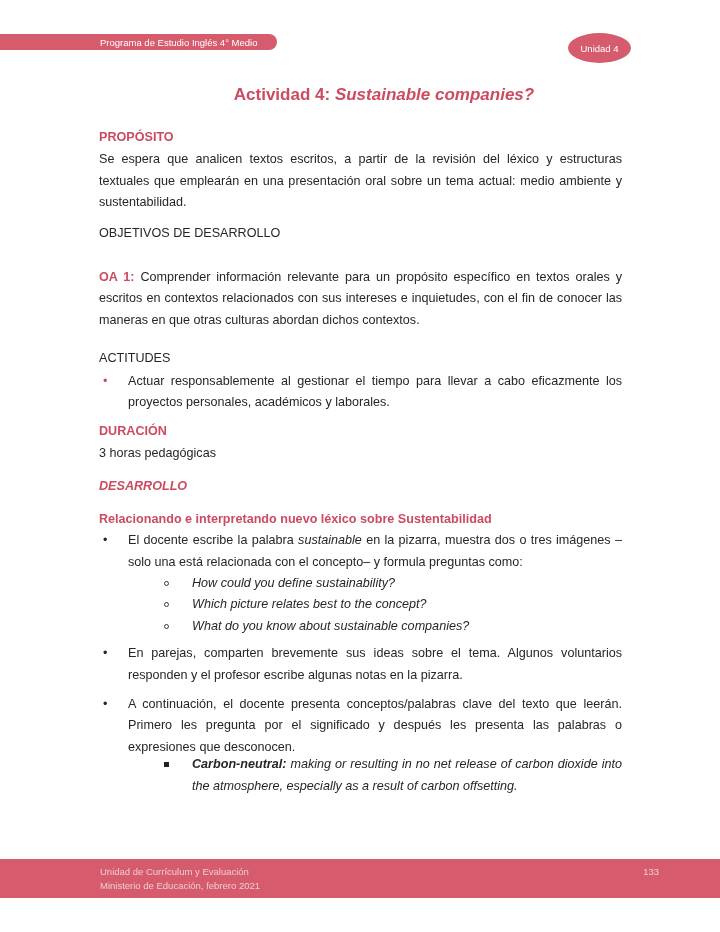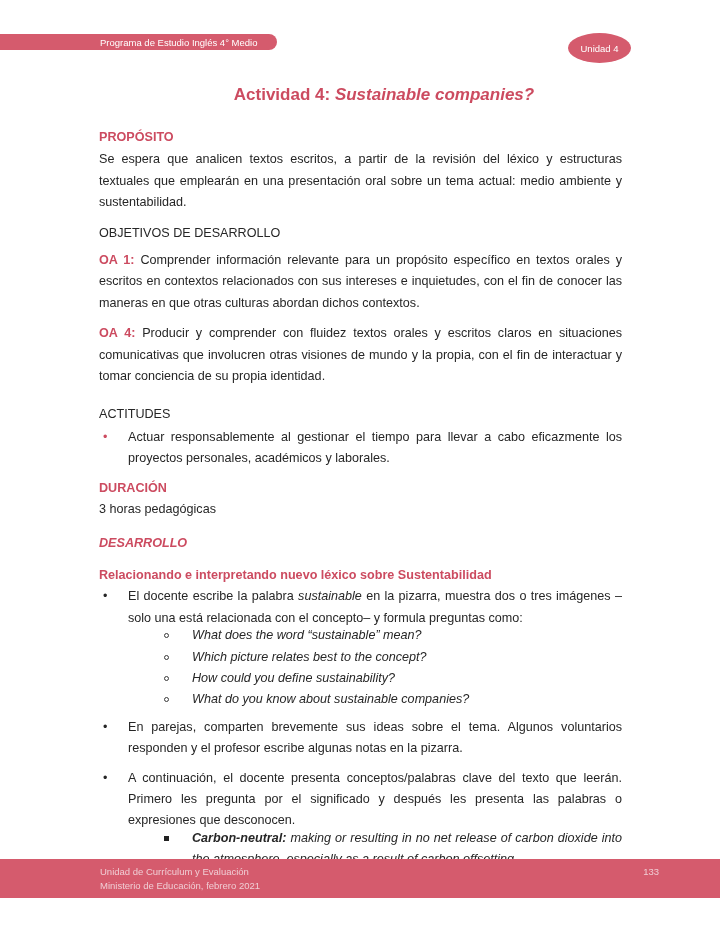--- a/index.html
+++ b/index.html
@@ -44,21 +44,21 @@
     position: absolute; left: 99px; top: 127px; width: 523px;
     font-size: 12.6px; line-height: 21.4px;
   }
   .heading-accent { font-weight: bold; color: var(--accent-text, #cc4b60); }
   .heading-plain  { font-weight: normal; color: var(--body-text, #262626); }
   .para { text-align: justify; }
   .oa-label { color: var(--accent-text, #cc4b60); font-weight: bold; }
 
   .mt-body  { margin-top: 1px; }
   .mt-obj   { margin-top: 9px; }
-  .mt-oa1   { margin-top: 6px; }
+  .mt-oa1   { margin-top: 23px; }
   .mt-oa4   { margin-top: 9px; }
   .mt-act   { margin-top: 17px; }
   .mt-actit { margin-top: 1px; }
   .mt-dur   { margin-top: 8px; }
   .mt-des   { margin-top: 12px; font-style: italic; }
   .mt-sub   { margin-top: 11px; }
   .mt-q     { margin-top: -4px; }
   .mt-b2    { margin-top: 6px; }
   .mt-b3    { margin-top: 8px; }
   .mt-def   { margin-top: -4px; }
@@ -113,53 +113,46 @@
 
   <div class="heading-accent">PROPÓSITO</div>
   <div class="para mt-body">Se espera que analicen textos escritos, a partir de la revisión del léxico y estructuras textuales que emplearán en una presentación oral sobre un tema actual: medio ambiente y sustentabilidad.</div>
 
   <div class="heading-plain mt-obj">OBJETIVOS DE DESARROLLO</div>
 
   <div class="para mt-oa1">
     <span class="oa-label">OA 1:</span><span> Comprender información relevante para un propósito específico en textos orales y escritos en contextos relacionados con sus intereses e inquietudes, con el fin de conocer las maneras en que otras culturas abordan dichos contextos.</span>
   </div>
 
-  <div class="para mt-oa4">
-    <span class="oa-label">OA 4:</span><span> Producir y comprender con fluidez textos orales y escritos claros en situaciones comunicativas que involucren otras visiones de mundo y la propia, con el fin de interactuar y tomar conciencia de su propia identidad.</span>
-  </div>
 
   <div class="heading-plain mt-act">ACTITUDES</div>
   <div class="bullet-row mt-actit">
     <span class="bullet-marker accent">•</span>
     <span class="bullet-text">Actuar responsablemente al gestionar el tiempo para llevar a cabo eficazmente los proyectos personales, académicos y laborales.</span>
   </div>
 
   <div class="heading-accent mt-dur">DURACIÓN</div>
   <div>3 horas pedagógicas</div>
 
   <div class="heading-accent mt-des">DESARROLLO</div>
 
   <div class="heading-accent mt-sub">Relacionando e interpretando nuevo léxico sobre Sustentabilidad</div>
 
   <div class="bullet-row">
     <span class="bullet-marker">•</span>
     <span class="bullet-text"><span>El docente escribe la palabra </span><i>sustainable</i><span> en la pizarra, muestra dos o tres imágenes –solo una está relacionada con el concepto– y formula preguntas como:</span></span>
   </div>
 
-  <div class="sub-row mt-q">
+  <div class="sub-row">
     <span class="sub-marker"><span class="circle-glyph"></span></span>
-    <span class="sub-text">What does the word “sustainable” mean?</span>
+    <span class="sub-text">How could you define sustainability?</span>
   </div>
   <div class="sub-row">
     <span class="sub-marker"><span class="circle-glyph"></span></span>
     <span class="sub-text">Which picture relates best to the concept?</span>
-  </div>
-  <div class="sub-row">
-    <span class="sub-marker"><span class="circle-glyph"></span></span>
-    <span class="sub-text">How could you define sustainability?</span>
   </div>
   <div class="sub-row">
     <span class="sub-marker"><span class="circle-glyph"></span></span>
     <span class="sub-text">What do you know about sustainable companies?</span>
   </div>
 
   <div class="bullet-row mt-b2">
     <span class="bullet-marker">•</span>
     <span class="bullet-text">En parejas, comparten brevemente sus ideas sobre el tema. Algunos voluntarios responden y el profesor escribe algunas notas en la pizarra.</span>
   </div>

